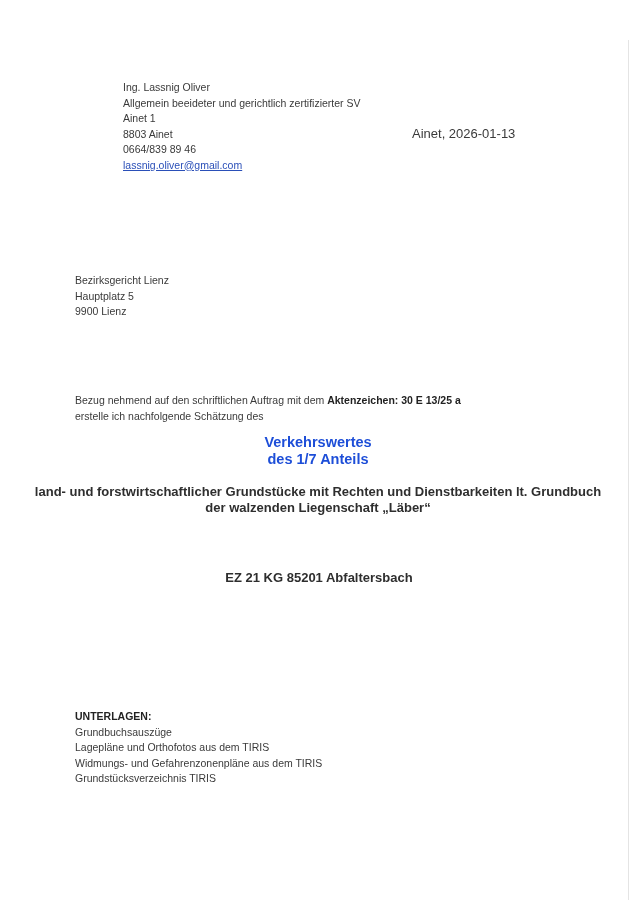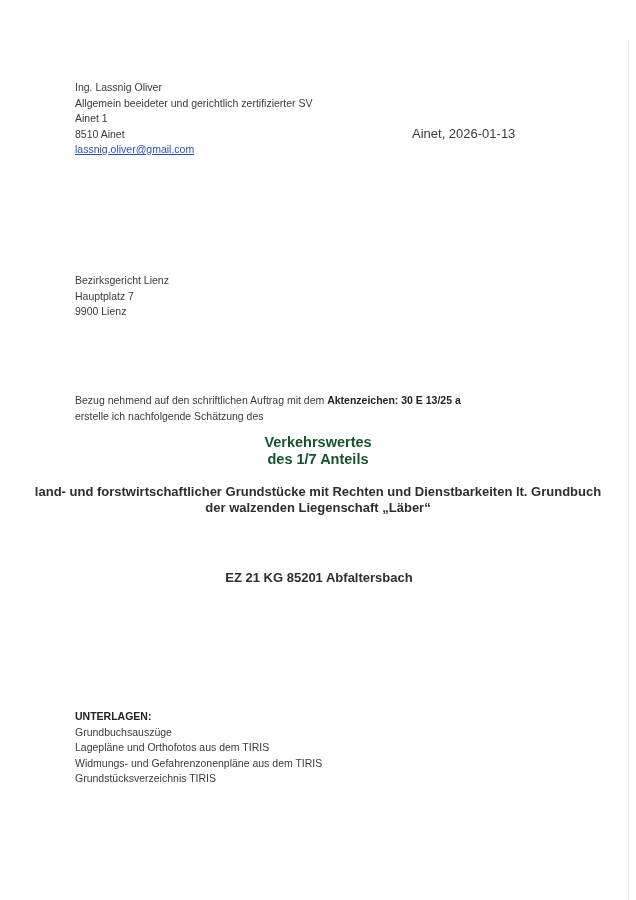--- a/index.html
+++ b/index.html
@@ -30,21 +30,21 @@
       background: #e4e4e4;
     }
     .sender {
       position: absolute;
       left: 75px;
       top: 80px;
       font-size: 10.5px;
       line-height: 15.5px;
       color: #3a3a3a;
     }
-    .sender div { white-space: nowrap; }
+    .sender div { white-space: nowrap; margin-left: 48px; }
     .email {
       color: #2a4fb8;
       text-decoration: underline;
     }
     .date {
       position: absolute;
       left: 412px;
       top: 126px;
       font-size: 13px;
       color: #3a3a3a;
@@ -70,21 +70,21 @@
     .reference b { color: #222; }
     .title-block {
       position: absolute;
       left: 0;
       width: 636px;
       top: 434px;
       text-align: center;
       font-weight: bold;
       font-size: 14.5px;
       line-height: 17px;
-      color: #14532d;
+      color: #1d4ed8;
     }
     .subtitle-block {
       position: absolute;
       left: 0;
       width: 636px;
       top: 484px;
       text-align: center;
       font-weight: bold;
       font-size: 13px;
       line-height: 15.5px;
@@ -117,29 +117,30 @@
 </head>
 <body>
 
 <div class="page">
   <div class="edge-line"></div>
 
   <div class="sender">
     <div>Ing. Lassnig Oliver</div>
     <div>Allgemein beeideter und gerichtlich zertifizierter SV</div>
     <div>Ainet 1</div>
-    <div>8510 Ainet</div>
+    <div>8803 Ainet</div>
+    <div>0664/839 89 46</div>
     <div><span class="email">lassnig.oliver@gmail.com</span></div>
   </div>
 
   <div class="date">Ainet, 2026-01-13</div>
 
   <div class="recipient">
     <div>Bezirksgericht Lienz</div>
-    <div>Hauptplatz 7</div>
+    <div>Hauptplatz 5</div>
     <div>9900 Lienz</div>
   </div>
 
   <div class="reference">
     <div>
       <span>Bezug nehmend auf den schriftlichen Auftrag mit dem </span><b>Aktenzeichen:</b><b> 30 E 13/25 a</b>
     </div>
     <div>erstelle ich nachfolgende Schätzung des</div>
   </div>
 

